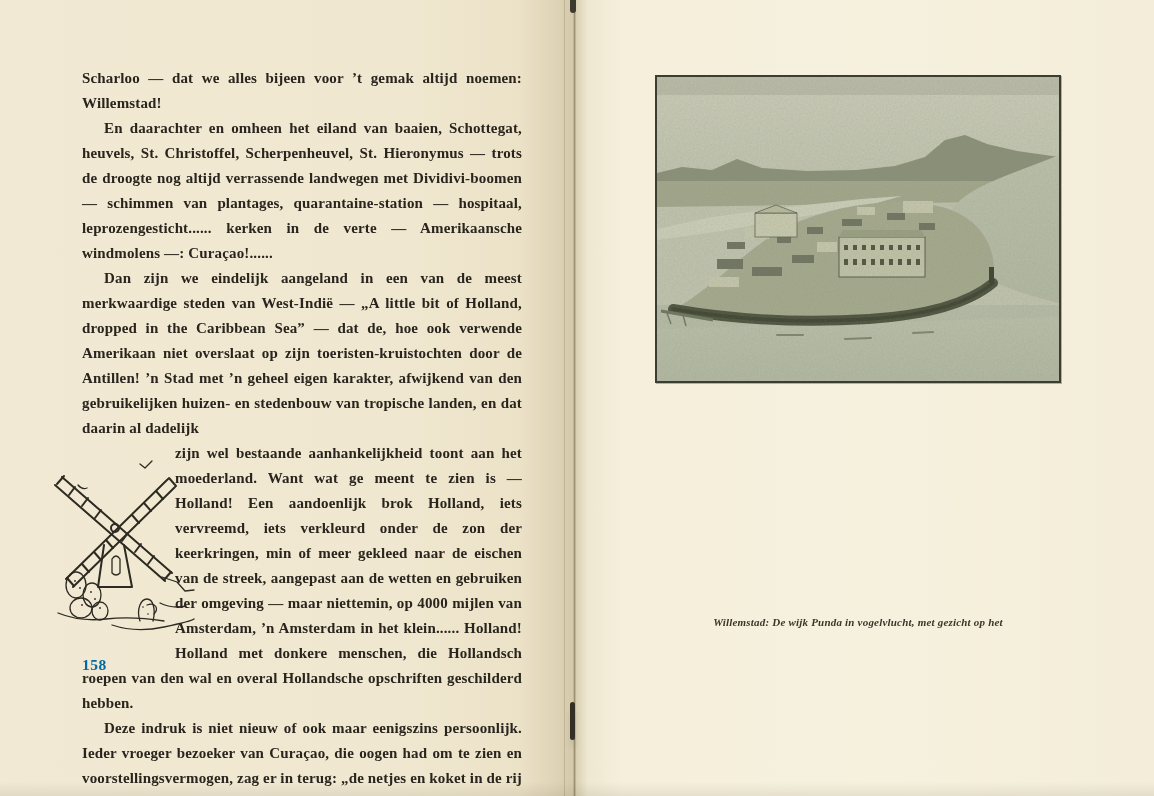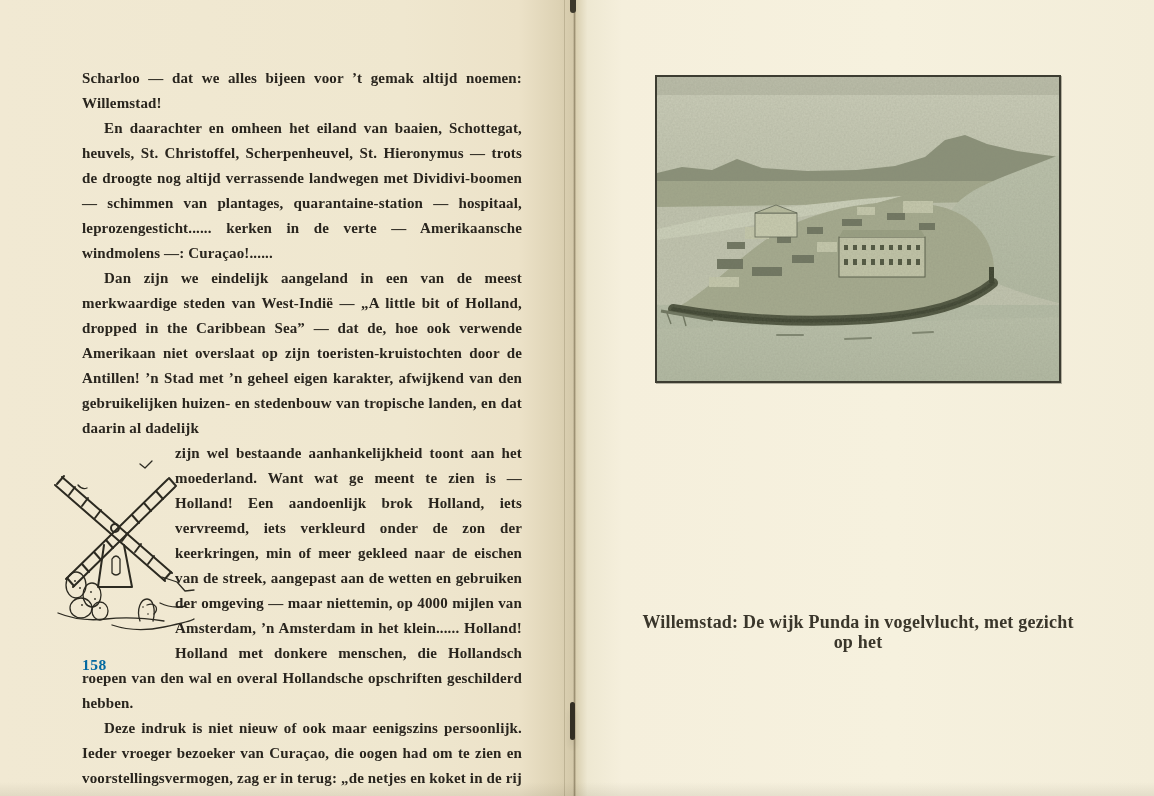--- a/index.html
+++ b/index.html
@@ -60,22 +60,22 @@
   }
   
   .photo-frame{
     position:absolute;left:655px;top:75px;width:406px;height:308px;
     border:2px solid #3c3c31;box-sizing:border-box;background:#c2c5b0;
     box-shadow:1px 1px 0 rgba(60,60,49,.35);
   }
   .photo-frame svg{display:block;width:100%;height:100%;}
   .photo-caption{
     position:absolute;left:640px;top:612px;width:436px;
-    text-align:center;font-weight:bold;
-    font-size:18px;line-height:20px;color:#3a362b;letter-spacing:.2px;
+    text-align:center;font-style:italic;font-weight:bold;
+    font-size:11px;line-height:20px;color:#3a362b;letter-spacing:.2px;
   }
   .sketch-stroke{stroke:#2c2a21;fill:none;stroke-width:2;stroke-linecap:round;stroke-linejoin:round;}
   .sketch-thin{stroke:#2c2a21;fill:none;stroke-width:1.3;stroke-linecap:round;stroke-linejoin:round;}
 </style>
 </head>
 <body>
 
 <div class="spread">
 
   <div class="page-left"></div>

